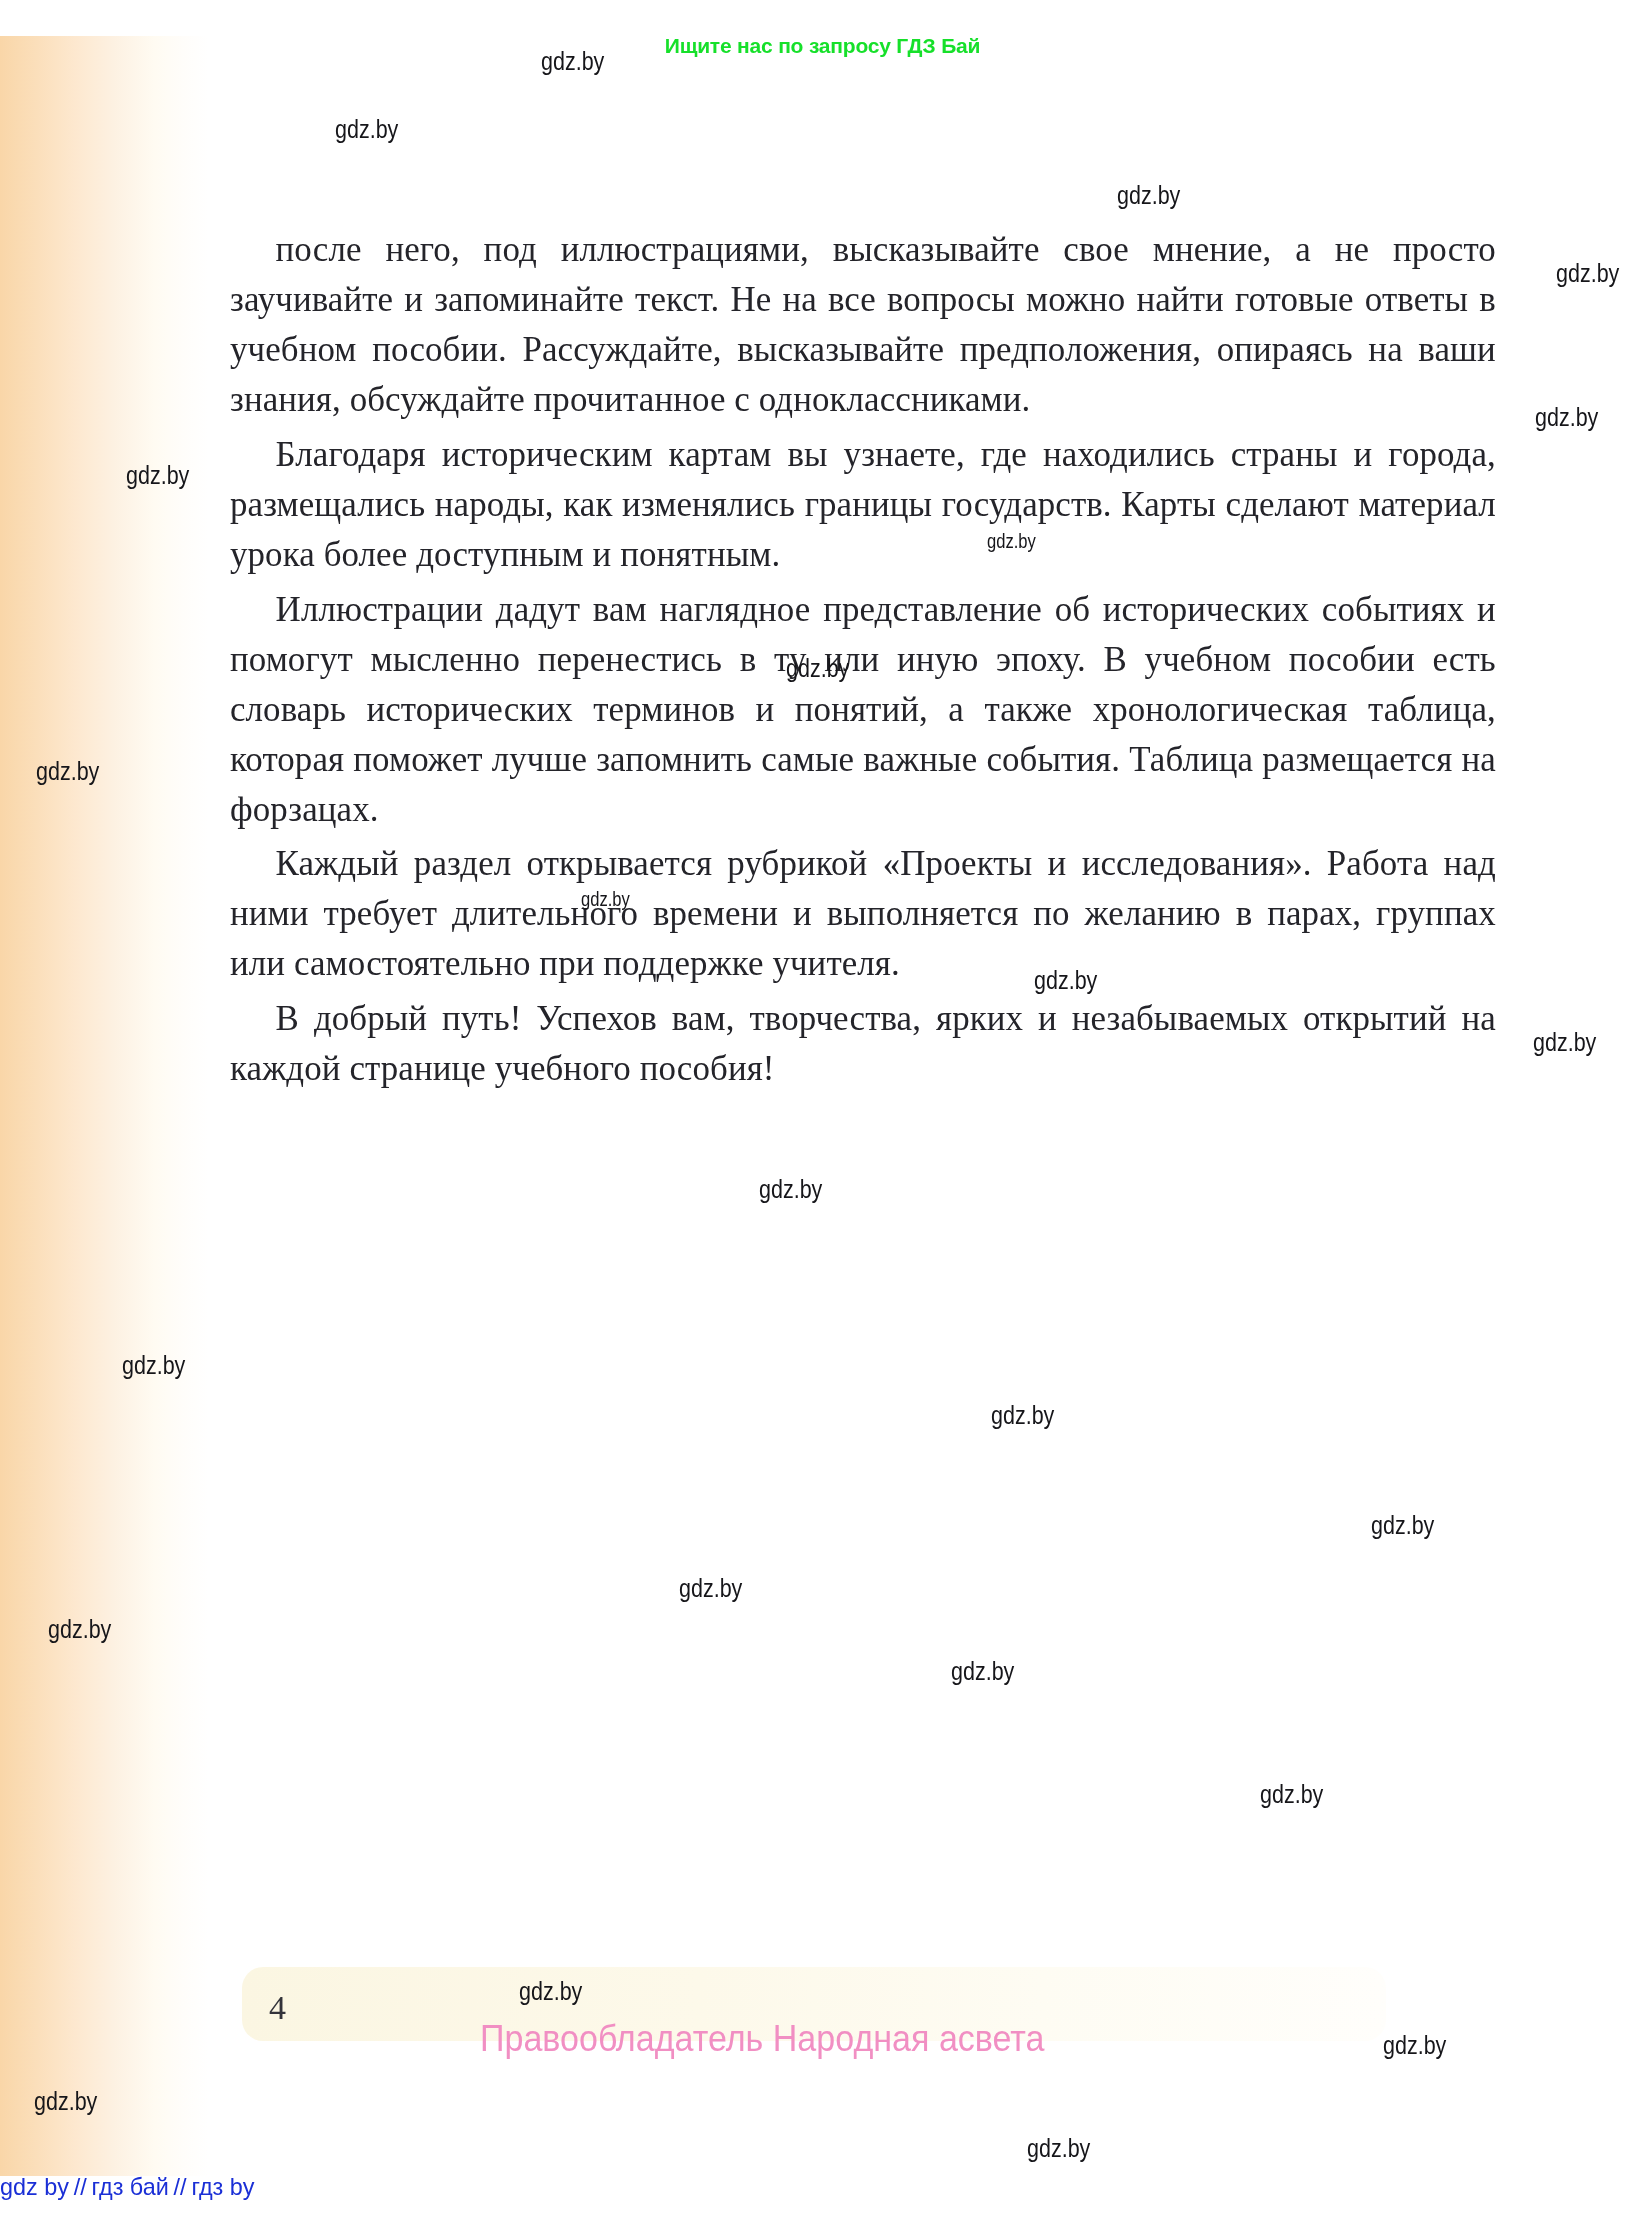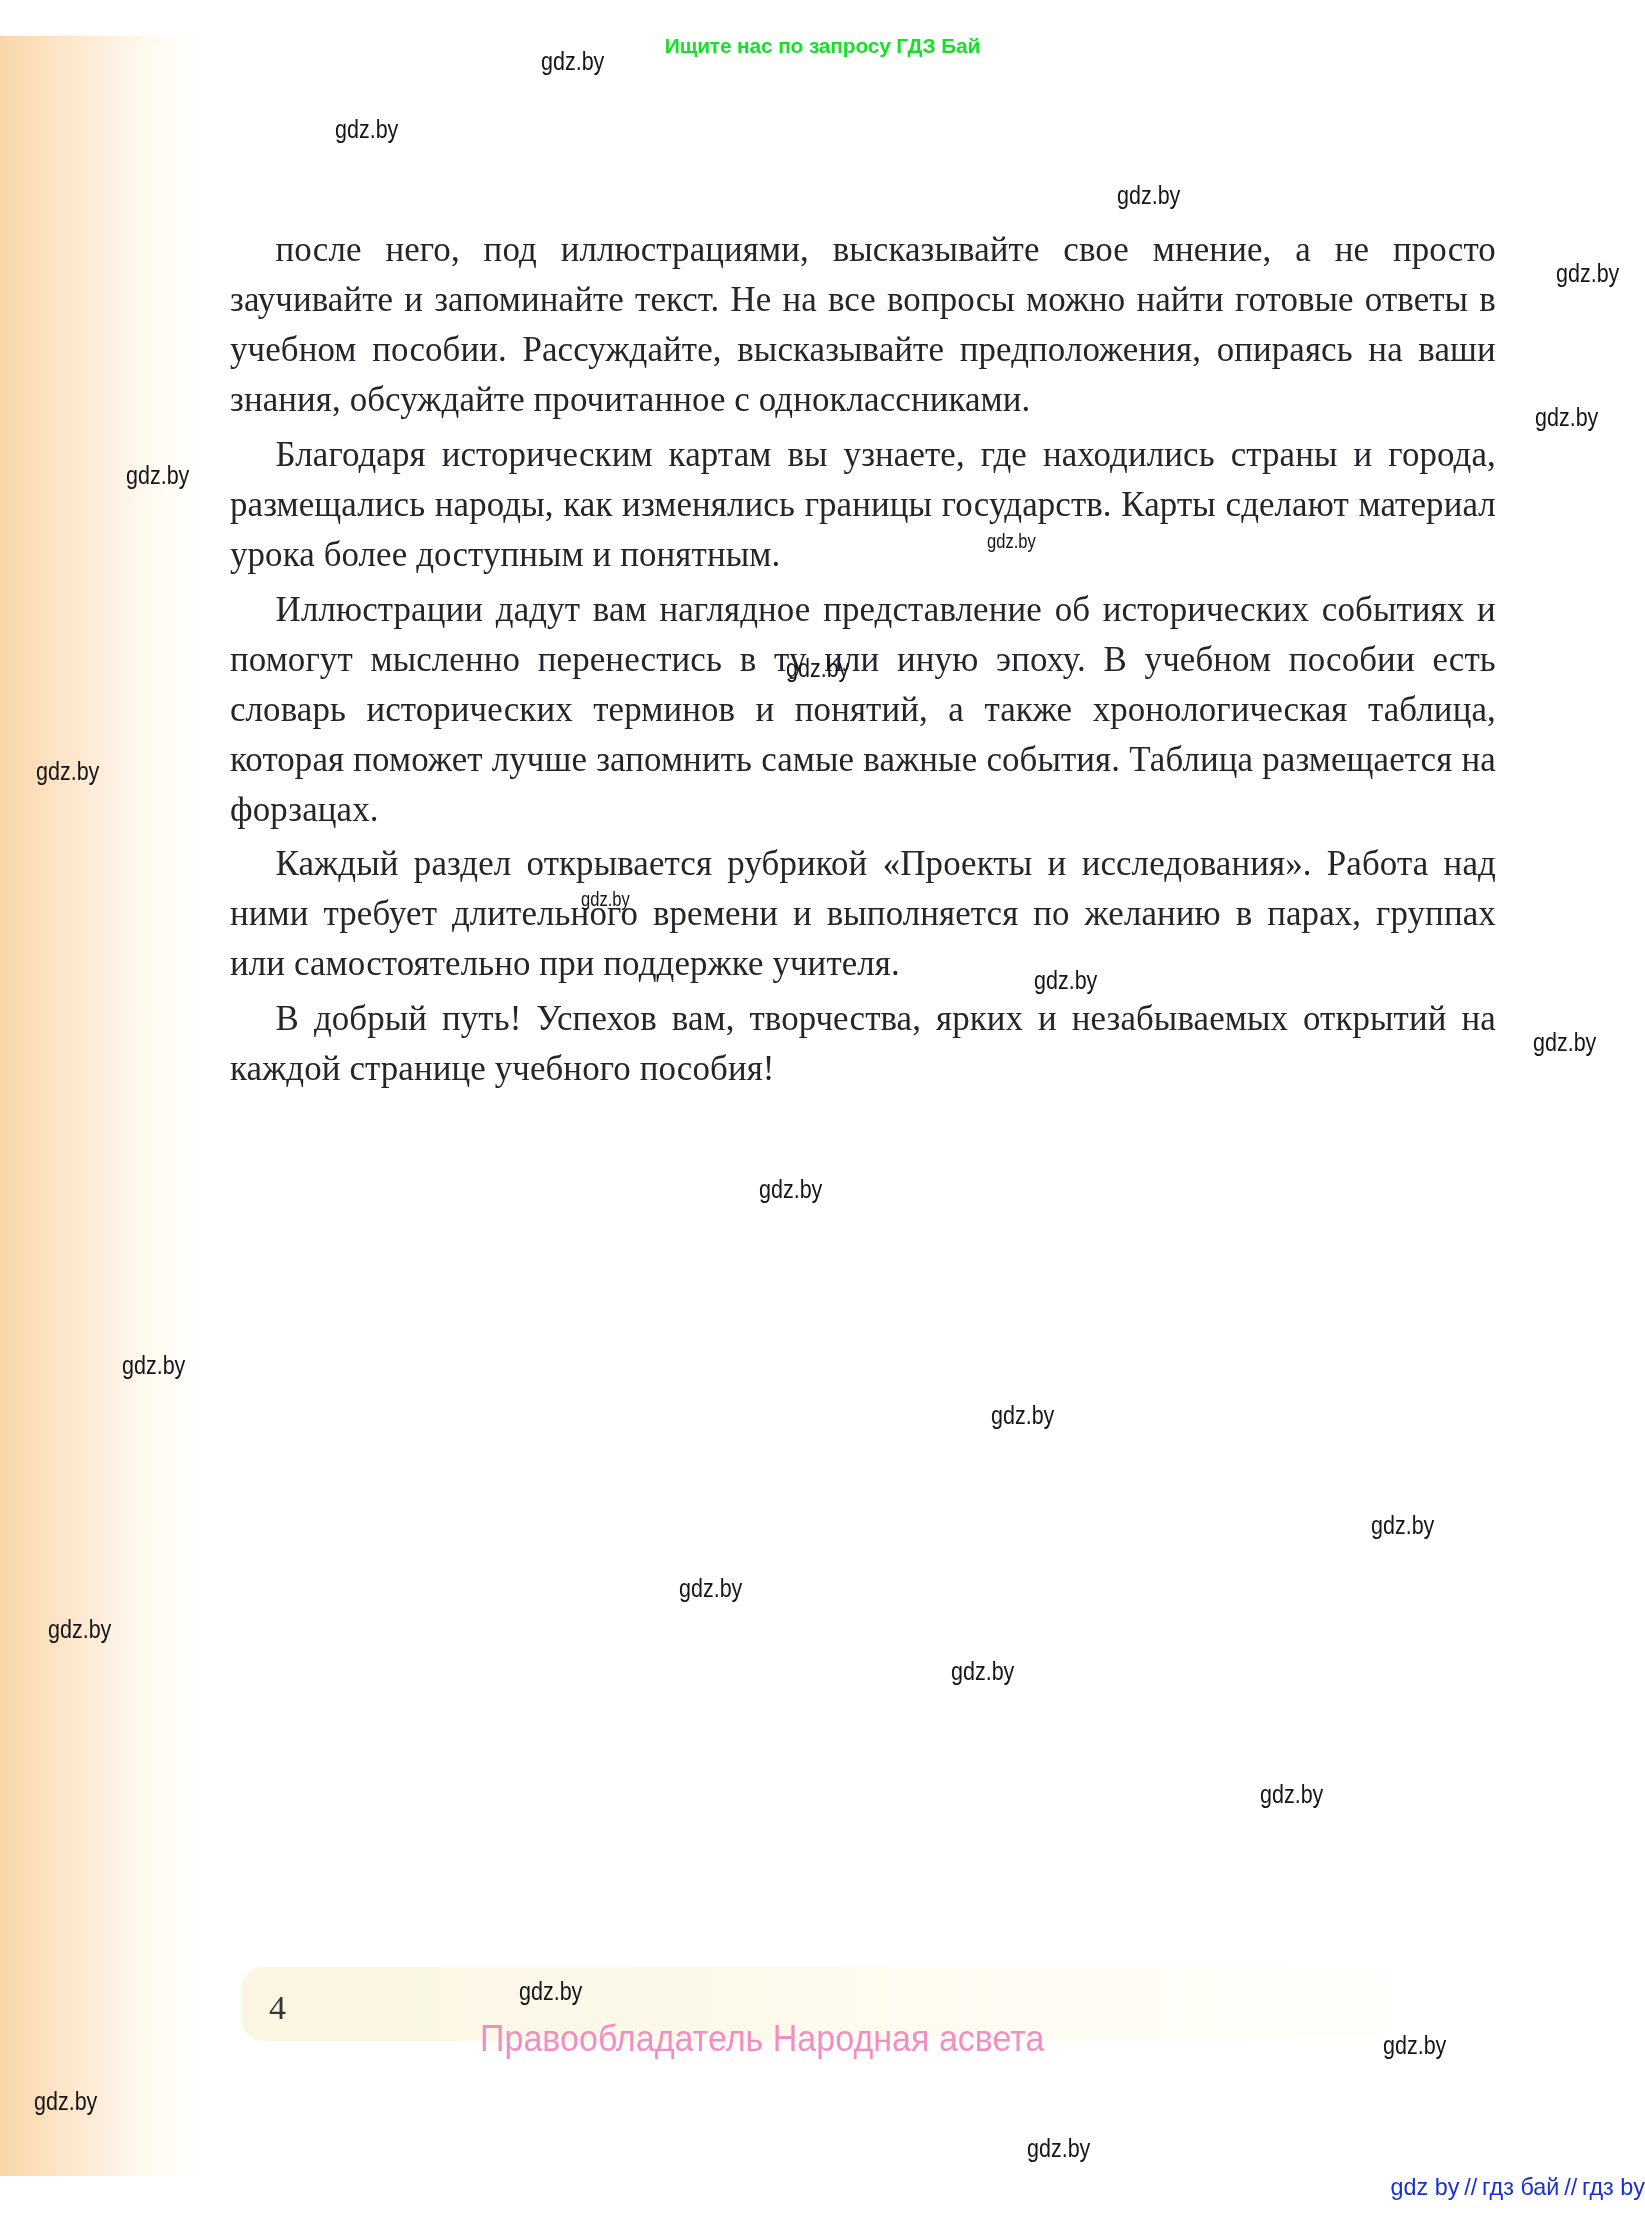--- a/index.html
+++ b/index.html
@@ -113,21 +113,21 @@
     transform: scaleX(0.92);
     transform-origin: left top;
   }
 
   
   .bottom-links {
     position: absolute;
     left: 0;
     top: 2174px;
     width: 1645px;
-    text-align: right;
+    text-align: left;
     font-family: "Liberation Sans", sans-serif;
     font-size: 23.4px;
     color: #1a2fd6;
     white-space: nowrap;
   }
   .bottom-links .sep {
     padding: 0 4.8px;
   }
 
   

